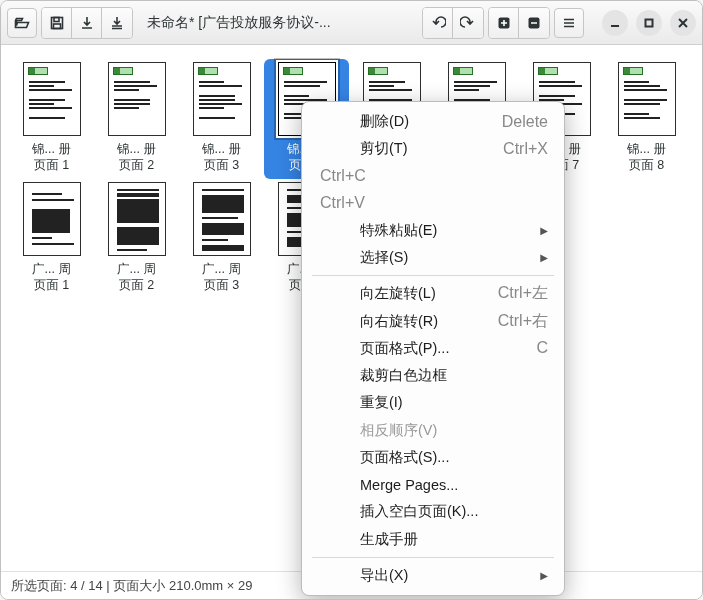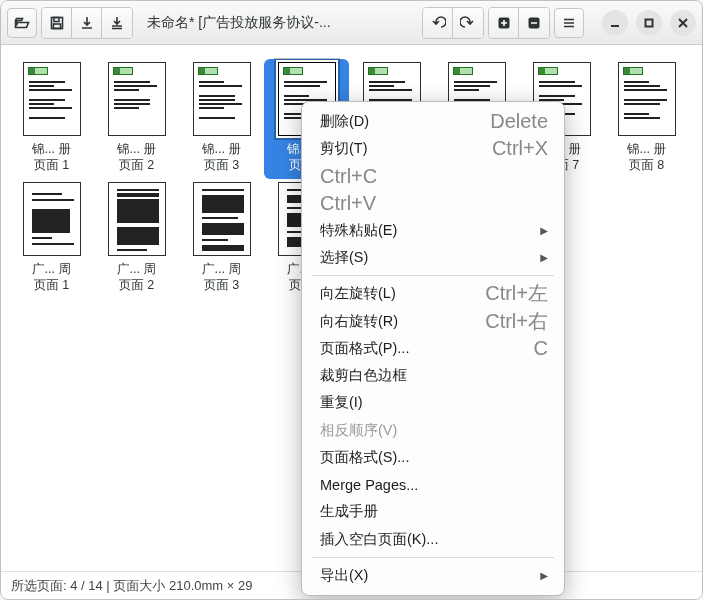--- a/index.html
+++ b/index.html
@@ -144,22 +144,22 @@
     flex-direction: column;
     overflow: hidden;
   }
   .mi {
     display:flex; align-items:center;
     height: 28px;
     padding: 0 16px 0 18px;
     font-size: 14.5px;
     color: #1c1c1c;
   }
-  .mi .lbl { flex:1; }
-  .mi .acc { color: #888; font-size:20px; }
+  .mi .lbl { flex:1;margin-left:40px; }
+  .mi .acc { color: #888; font-size:16px; }
   .mi .sub { color:#555; }
   .sep { height:1px; background:#d8d8d8; margin:4px 10px; }
   .mi.disabled { color:#9a9a9a; }
 </style>
 </head>
 <body>
 
 <div class="titlebar">
   <button class="tb-btn">
     <svg viewBox="0 0 16 16">
@@ -483,23 +483,23 @@
     <div class="mi disabled">
       <span class="lbl">相反顺序(V)</span>
     </div>
     <div class="mi">
       <span class="lbl">页面格式(S)...</span>
     </div>
     <div class="mi">
       <span class="lbl">Merge Pages...</span>
     </div>
     <div class="mi">
+      <span class="lbl">插入空白页面(K)...</span>
+    </div>
+    <div class="mi">
       <span class="lbl">生成手册</span>
-    </div>
-    <div class="mi">
-      <span class="lbl">插入空白页面(K)...</span>
     </div>
     <div class="sep"></div>
     <div class="mi">
       <span class="lbl">导出(X)</span>
       <span class="sub" style="font-size: 10px;">▶</span>
     </div>
   </div>
 
 </body></html>

